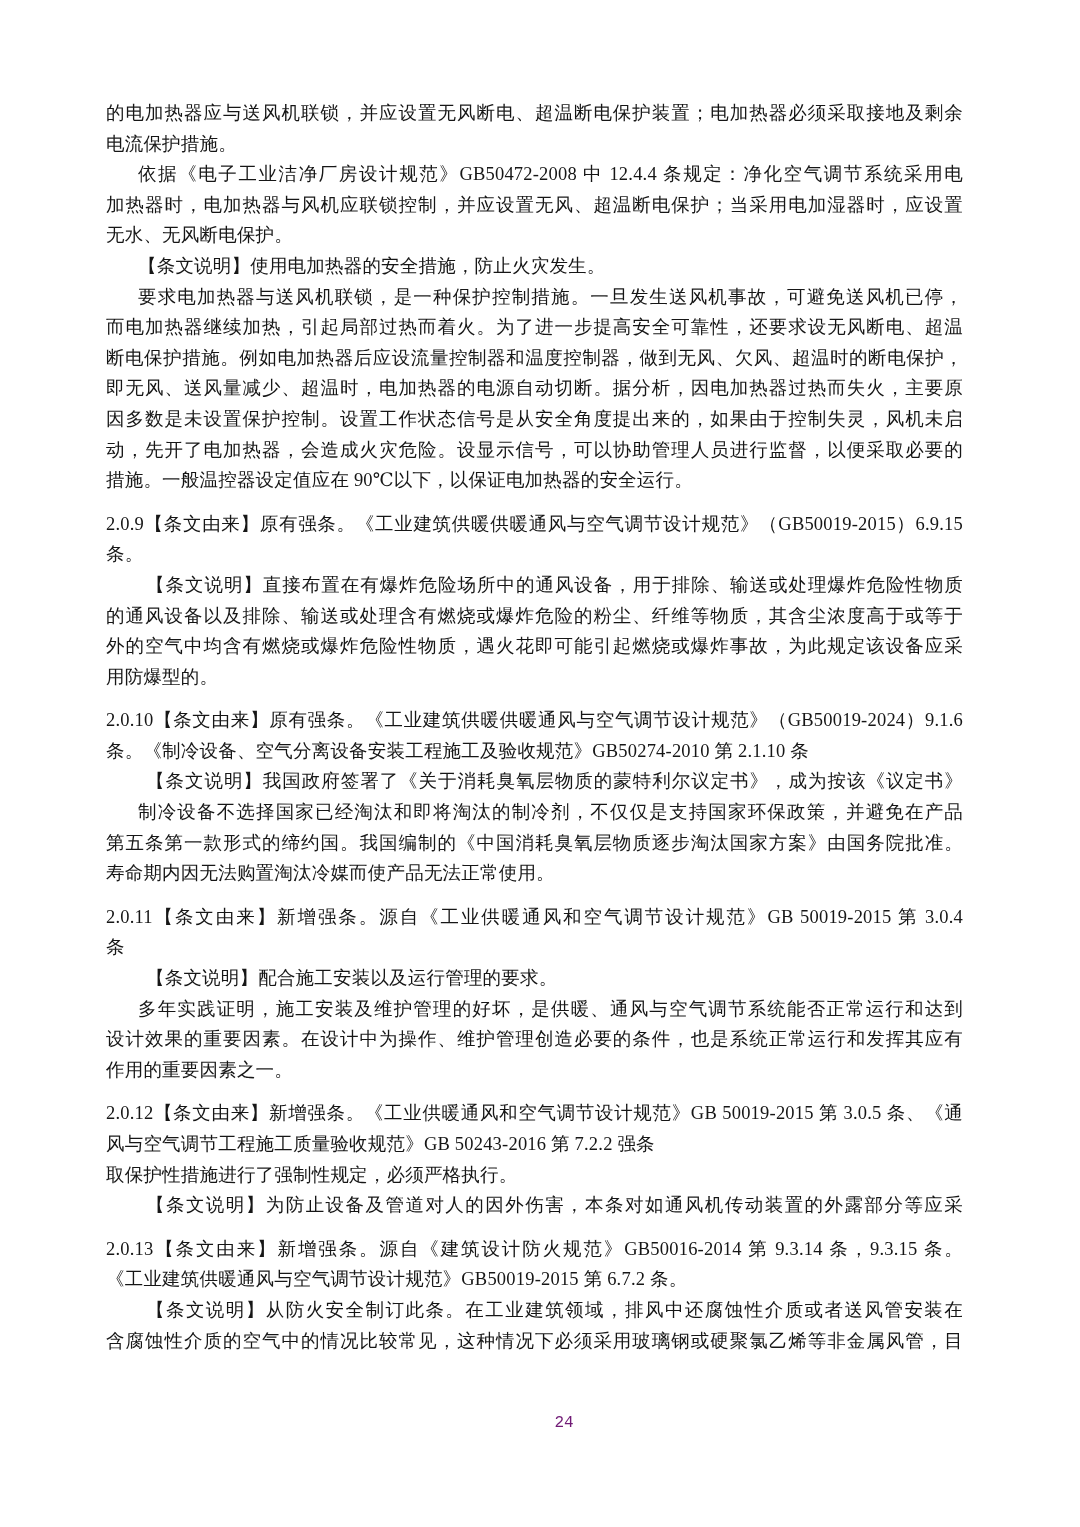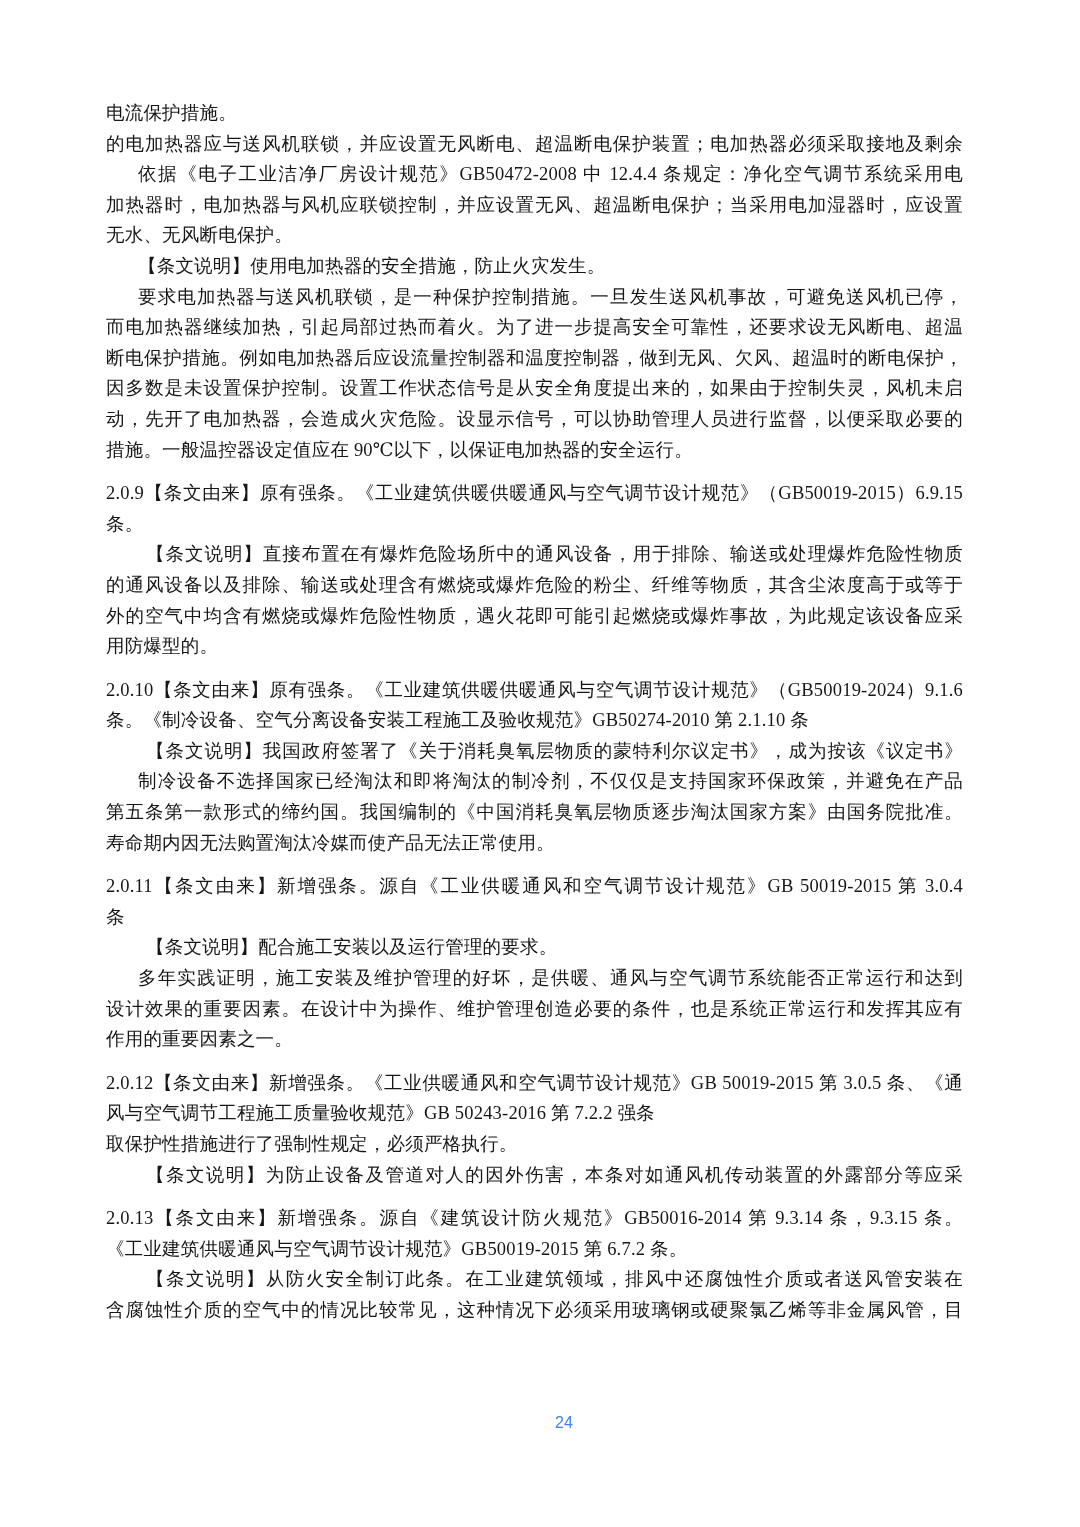--- a/index.html
+++ b/index.html
@@ -26,41 +26,42 @@
   .line.spread { text-align-last: justify; }
   .line.gap { margin-top: 13px; }
   .line.ind1 { text-indent: 32px; }
   .line.ind2 { text-indent: 40px; font-family: Liberation Serif, serif; }
   .footer {
     position: absolute;
     left: 0;
     right: 0;
     top: 1413px;
     text-align: center;
-    font-family: Liberation Sans, sans-serif;
+    font-family: Liberation Mono, monospace;
     font-size: 16px;
     line-height: 20px;
-    color: #3b82f6;
+    color: #701a75;
     margin-left: 48px;
   }
 </style>
 </head>
 <body>
 
 <div class="page">
   <div class="content">
+      <div class="line spread">的电加热器应与送风机联锁，并应设置无风断电、超温断电保护装置；电加热器必须采取接地及剩余</div>
       <div class="line">电流保护措施。</div>
-      <div class="line spread">的电加热器应与送风机联锁，并应设置无风断电、超温断电保护装置；电加热器必须采取接地及剩余</div>
       <div class="line spread ind1">依据《电子工业洁净厂房设计规范》GB50472-2008 中 12.4.4 条规定：净化空气调节系统采用电</div>
       <div class="line spread">加热器时，电加热器与风机应联锁控制，并应设置无风、超温断电保护；当采用电加湿器时，应设置</div>
       <div class="line">无水、无风断电保护。</div>
       <div class="line ind1">【条文说明】使用电加热器的安全措施，防止火灾发生。</div>
       <div class="line spread ind1">要求电加热器与送风机联锁，是一种保护控制措施。一旦发生送风机事故，可避免送风机已停，</div>
       <div class="line spread">而电加热器继续加热，引起局部过热而着火。为了进一步提高安全可靠性，还要求设无风断电、超温</div>
       <div class="line spread">断电保护措施。例如电加热器后应设流量控制器和温度控制器，做到无风、欠风、超温时的断电保护，</div>
+      <div class="line spread">即无风、送风量减少、超温时，电加热器的电源自动切断。据分析，因电加热器过热而失火，主要原</div>
       <div class="line spread">因多数是未设置保护控制。设置工作状态信号是从安全角度提出来的，如果由于控制失灵，风机未启</div>
       <div class="line spread">动，先开了电加热器，会造成火灾危险。设显示信号，可以协助管理人员进行监督，以便采取必要的</div>
       <div class="line">措施。一般温控器设定值应在 90℃以下，以保证电加热器的安全运行。</div>
       <div class="line spread gap">2.0.9【条文由来】原有强条。《工业建筑供暖供暖通风与空气调节设计规范》（GB50019-2015）6.9.15</div>
       <div class="line">条。</div>
       <div class="line spread ind2">【条文说明】直接布置在有爆炸危险场所中的通风设备，用于排除、输送或处理爆炸危险性物质</div>
       <div class="line spread">的通风设备以及排除、输送或处理含有燃烧或爆炸危险的粉尘、纤维等物质，其含尘浓度高于或等于</div>
       <div class="line spread">外的空气中均含有燃烧或爆炸危险性物质，遇火花即可能引起燃烧或爆炸事故，为此规定该设备应采</div>
       <div class="line">用防爆型的。</div>
       <div class="line spread gap">2.0.10【条文由来】原有强条。《工业建筑供暖供暖通风与空气调节设计规范》（GB50019-2024）9.1.6</div>

